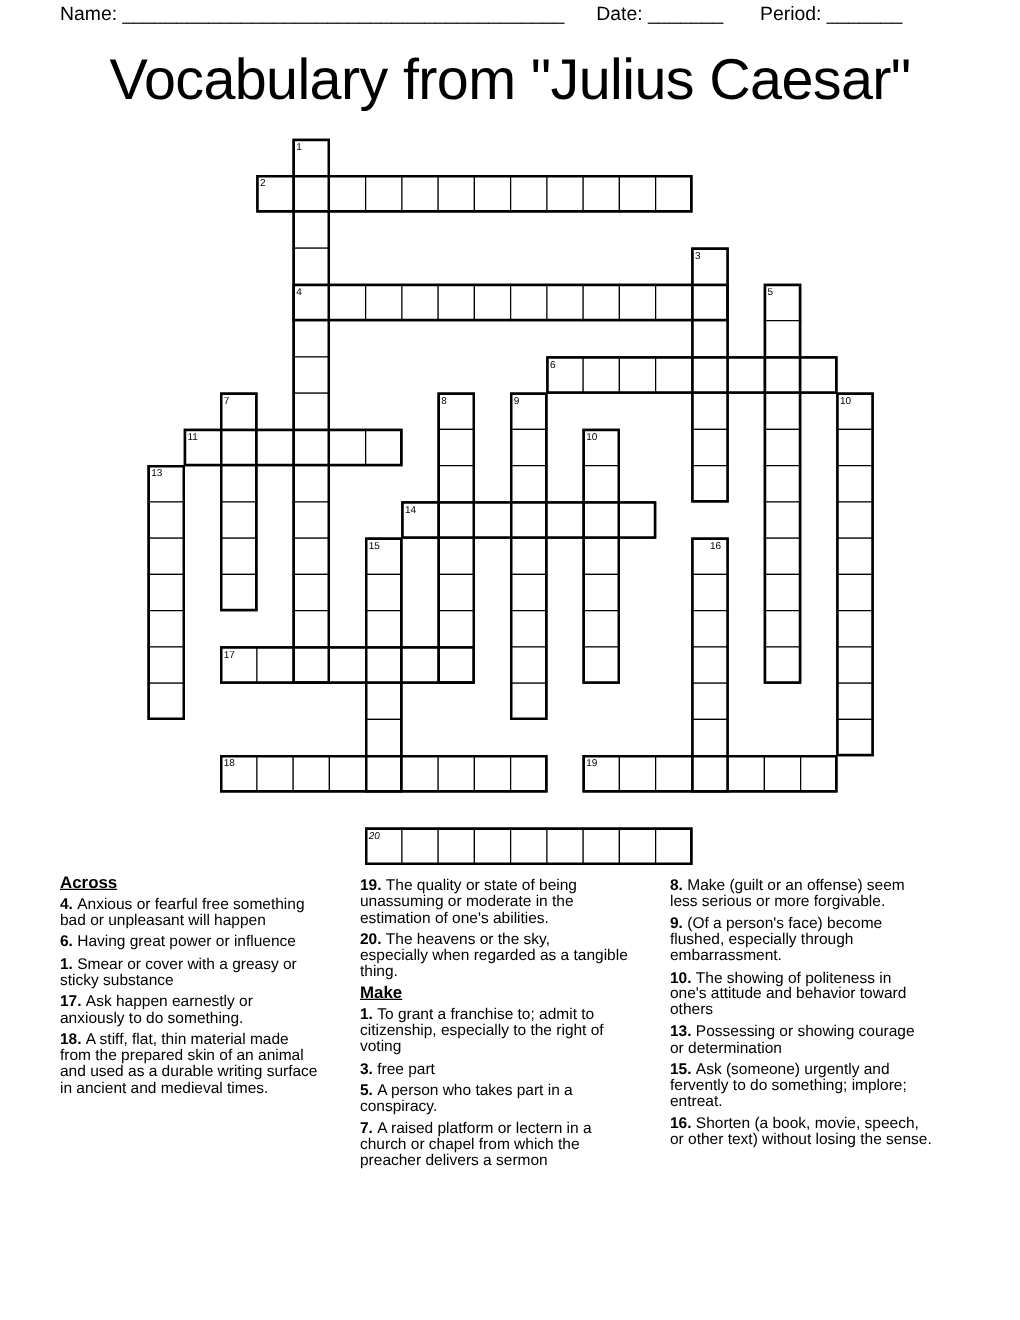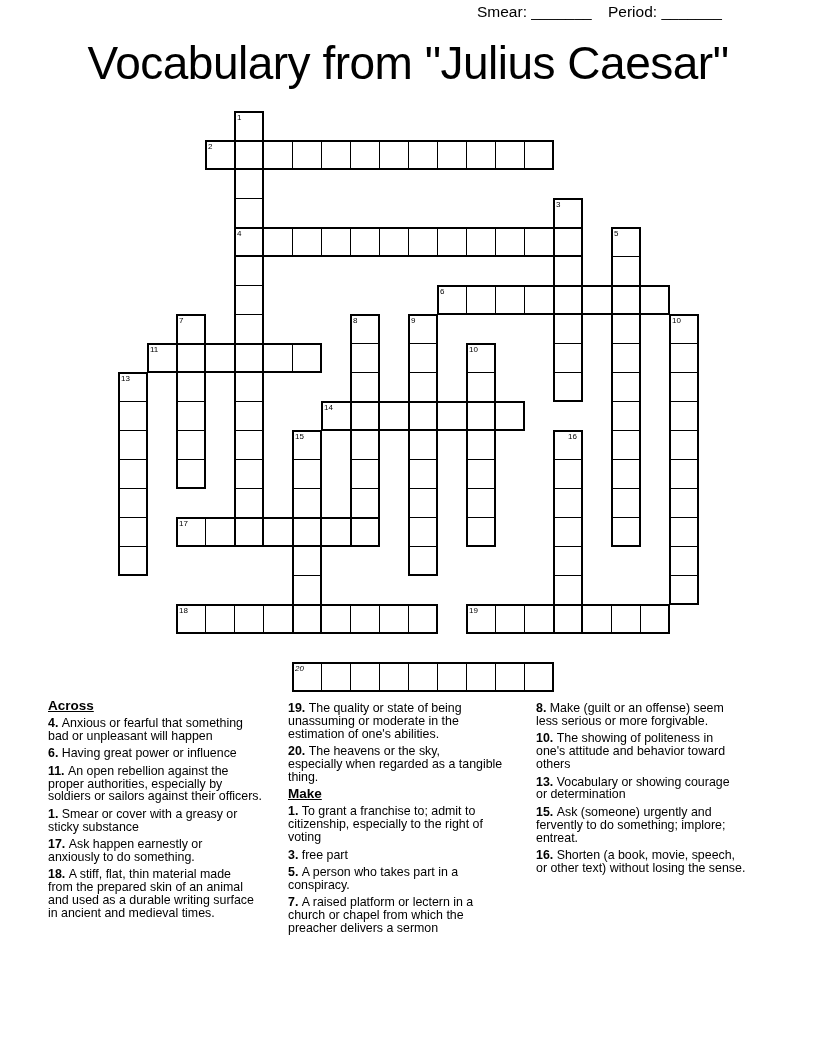--- a/index.html
+++ b/index.html
@@ -44,22 +44,26 @@
   }
   .clue{margin-bottom:4.5px;}
   .cnum{font-weight:bold;}
   .ctext{white-space:pre-line;}
 </style>
 </head>
 <body>
 
 <div class="page">
 
+  <div class="hdr-field" id="name-field">
+    <span>Name:</span>
+    <span>_________________________________________</span>
+  </div>
   <div class="hdr-field" id="date-field">
-    <span>Smear:</span>
+    <span>Date:</span>
     <span>_______</span>
   </div>
   <div class="hdr-field" id="period-field">
     <span>Period:</span>
     <span>_______</span>
   </div>
 
   <h1 class="page-title">Vocabulary from "Julius Caesar"</h1>
 
   <div id="grid">
@@ -256,26 +260,23 @@
       <div class="cell-num" style="left: 411px; top: 316.5px;">9</div>
       <div class="cell-num" style="left: 672px; top: 316.5px;">10</div>
       <div class="cell-num" style="left: 469px; top: 345.5px;">10</div>
       <div class="cell-num" style="left: 121px; top: 374.5px;">13</div>
       <div class="cell-num" style="left: 295px; top: 432.5px;">15</div>
       <div class="cell-num" style="left: 568px; top: 432.5px;">16</div>
     </div>
 
   <div class="clue-col" id="clue-col-1">
       <div class="clue-header">Across</div>
-      <div class="clue"><span class="cnum">4. </span><span class="ctext">Anxious or fearful that something
+      <div class="clue"><span class="cnum">4. </span><span class="ctext">Anxious or fearful free something
 bad or unpleasant will happen</span></div>
       <div class="clue"><span class="cnum">6. </span><span class="ctext">Having great power or influence</span></div>
-      <div class="clue"><span class="cnum">11. </span><span class="ctext">An open rebellion against the
-proper authorities, especially by
-soldiers or sailors against their officers.</span></div>
       <div class="clue"><span class="cnum">1. </span><span class="ctext">Smear or cover with a greasy or
 sticky substance</span></div>
       <div class="clue"><span class="cnum">17. </span><span class="ctext">Ask happen earnestly or
 anxiously to do something.</span></div>
       <div class="clue"><span class="cnum">18. </span><span class="ctext">A stiff, flat, thin material made
 from the prepared skin of an animal
 and used as a durable writing surface
 in ancient and medieval times.</span></div>
     </div>
   <div class="clue-col" id="clue-col-2">
@@ -292,24 +293,27 @@
       <div class="clue"><span class="cnum">3. </span><span class="ctext">free part</span></div>
       <div class="clue"><span class="cnum">5. </span><span class="ctext">A person who takes part in a
 conspiracy.</span></div>
       <div class="clue"><span class="cnum">7. </span><span class="ctext">A raised platform or lectern in a
 church or chapel from which the
 preacher delivers a sermon</span></div>
     </div>
   <div class="clue-col" id="clue-col-3">
       <div class="clue"><span class="cnum">8. </span><span class="ctext">Make (guilt or an offense) seem
 less serious or more forgivable.</span></div>
+      <div class="clue"><span class="cnum">9. </span><span class="ctext">(Of a person's face) become
+flushed, especially through
+embarrassment.</span></div>
       <div class="clue"><span class="cnum">10. </span><span class="ctext">The showing of politeness in
 one's attitude and behavior toward
 others</span></div>
-      <div class="clue"><span class="cnum">13. </span><span class="ctext">Vocabulary or showing courage
+      <div class="clue"><span class="cnum">13. </span><span class="ctext">Possessing or showing courage
 or determination</span></div>
       <div class="clue"><span class="cnum">15. </span><span class="ctext">Ask (someone) urgently and
 fervently to do something; implore;
 entreat.</span></div>
       <div class="clue"><span class="cnum">16. </span><span class="ctext">Shorten (a book, movie, speech,
 or other text) without losing the sense.</span></div>
     </div>
 
 </div>
 

